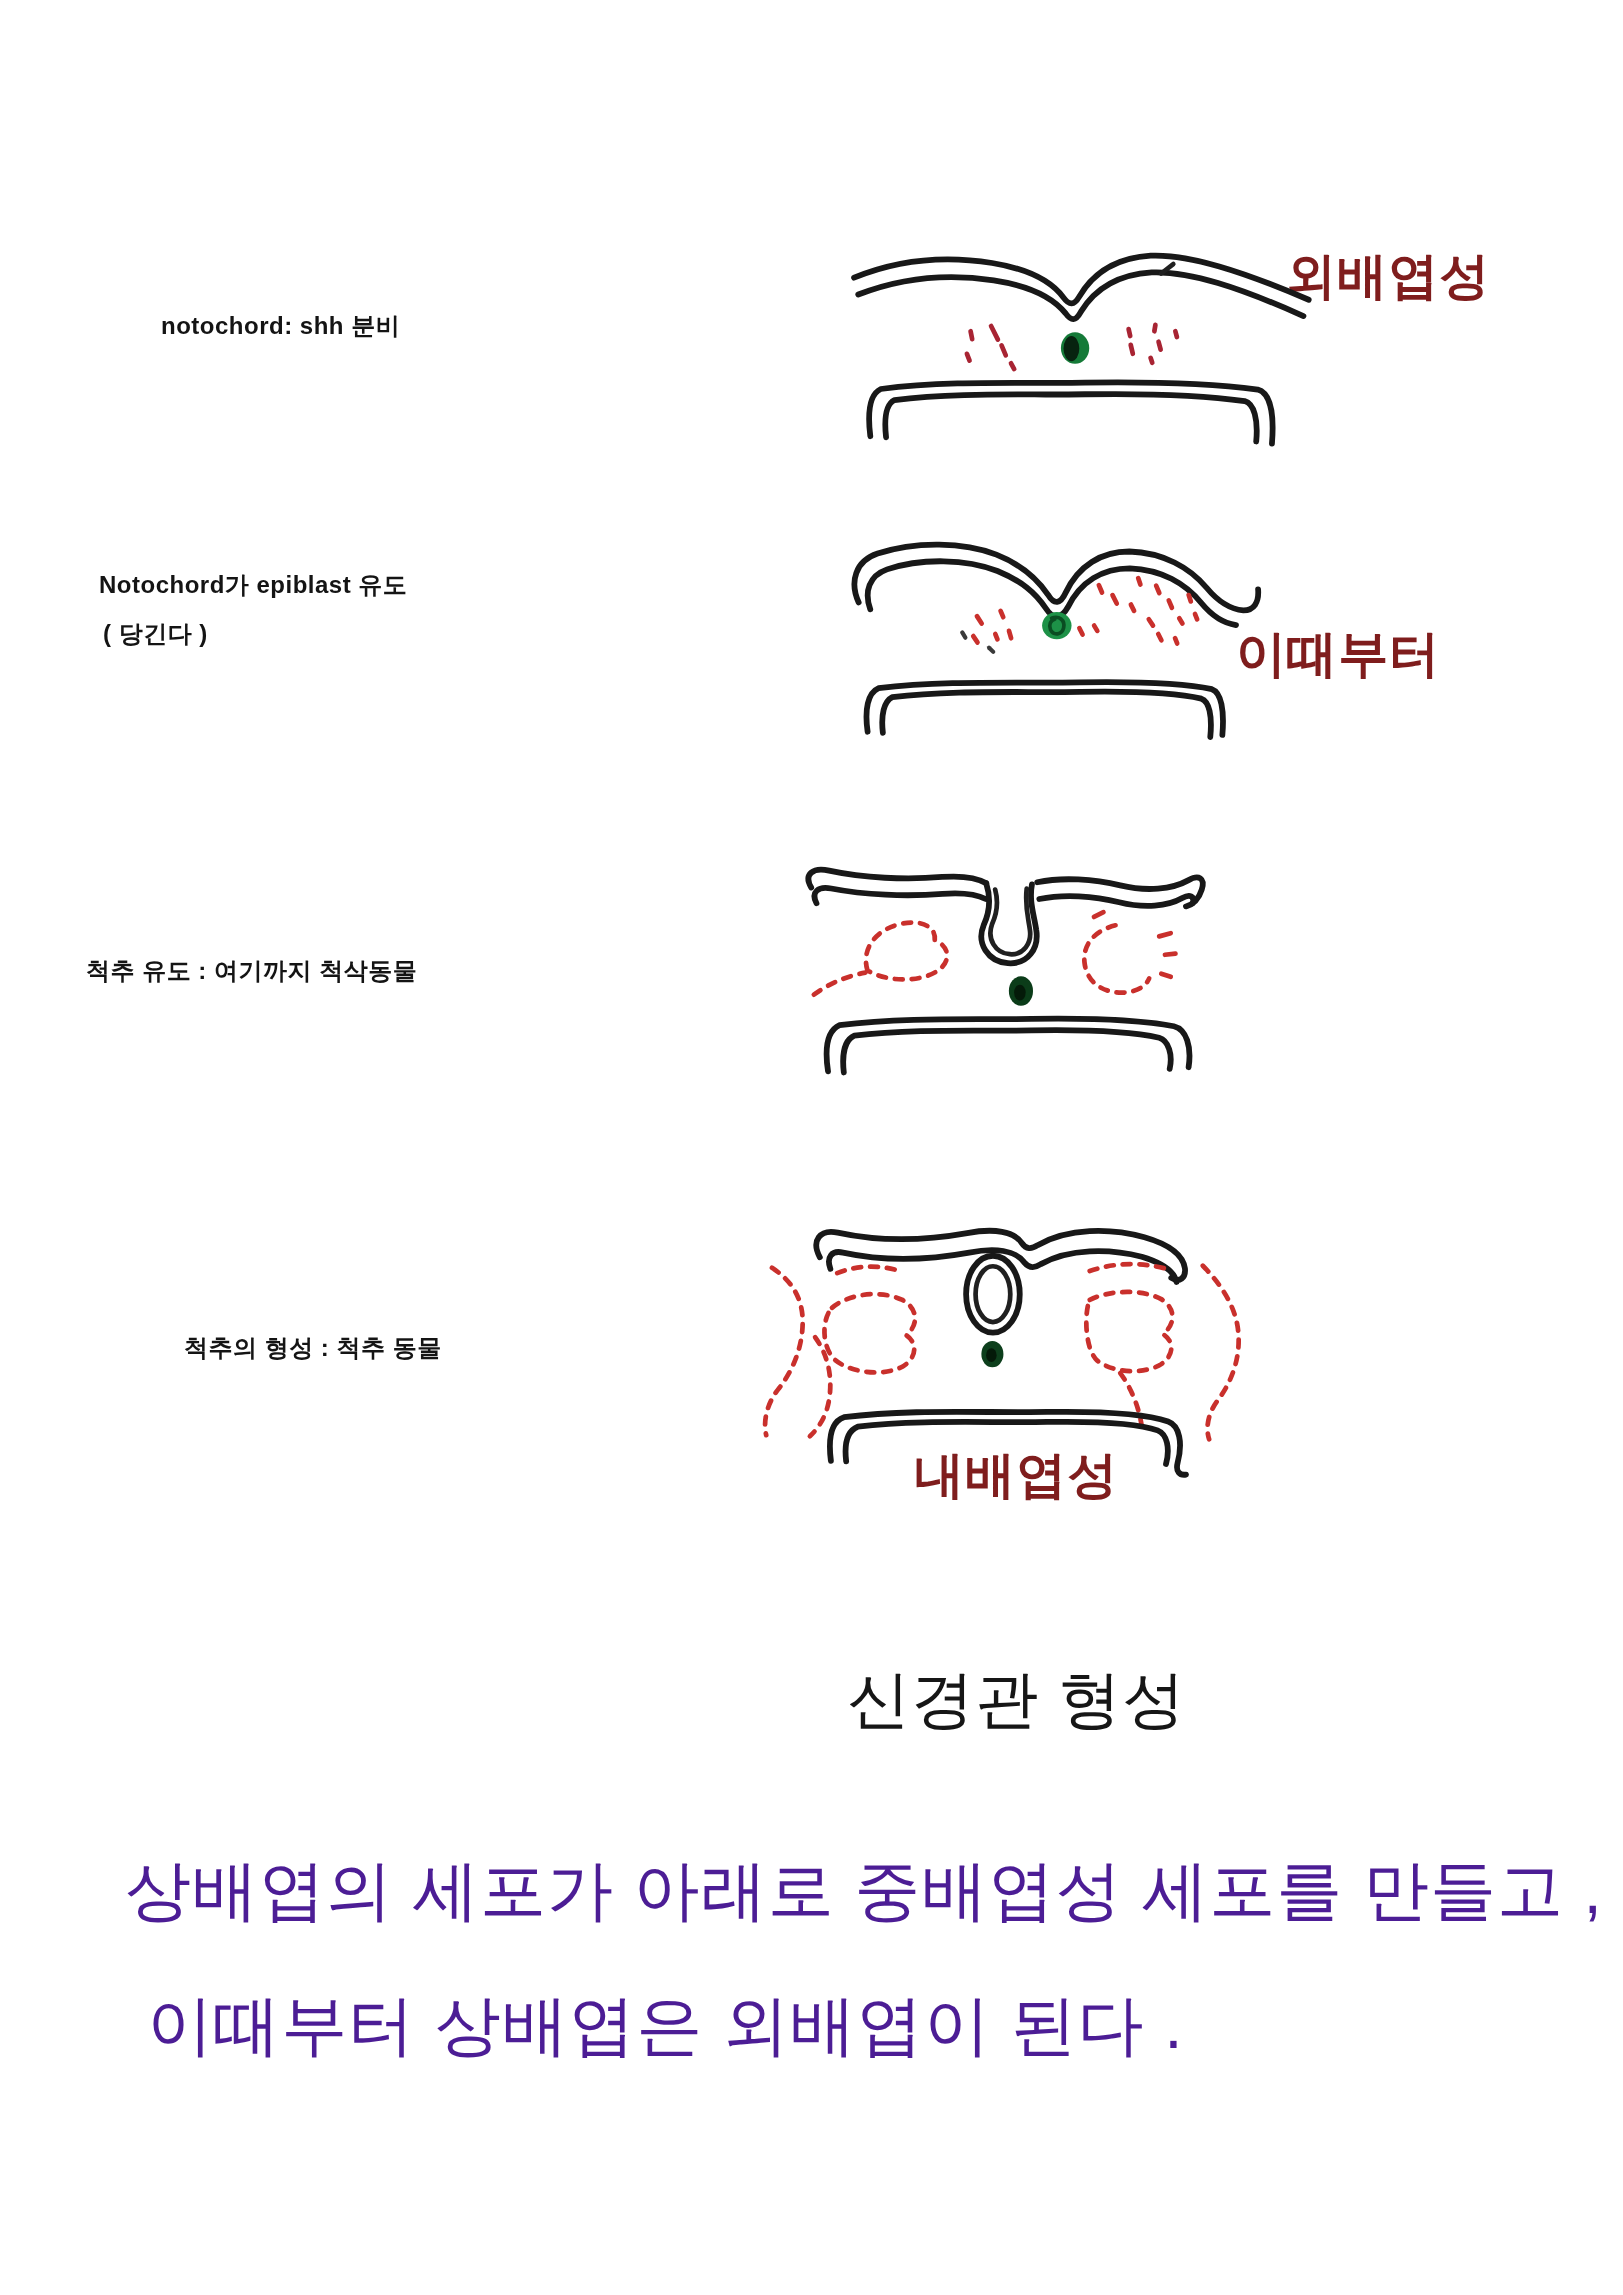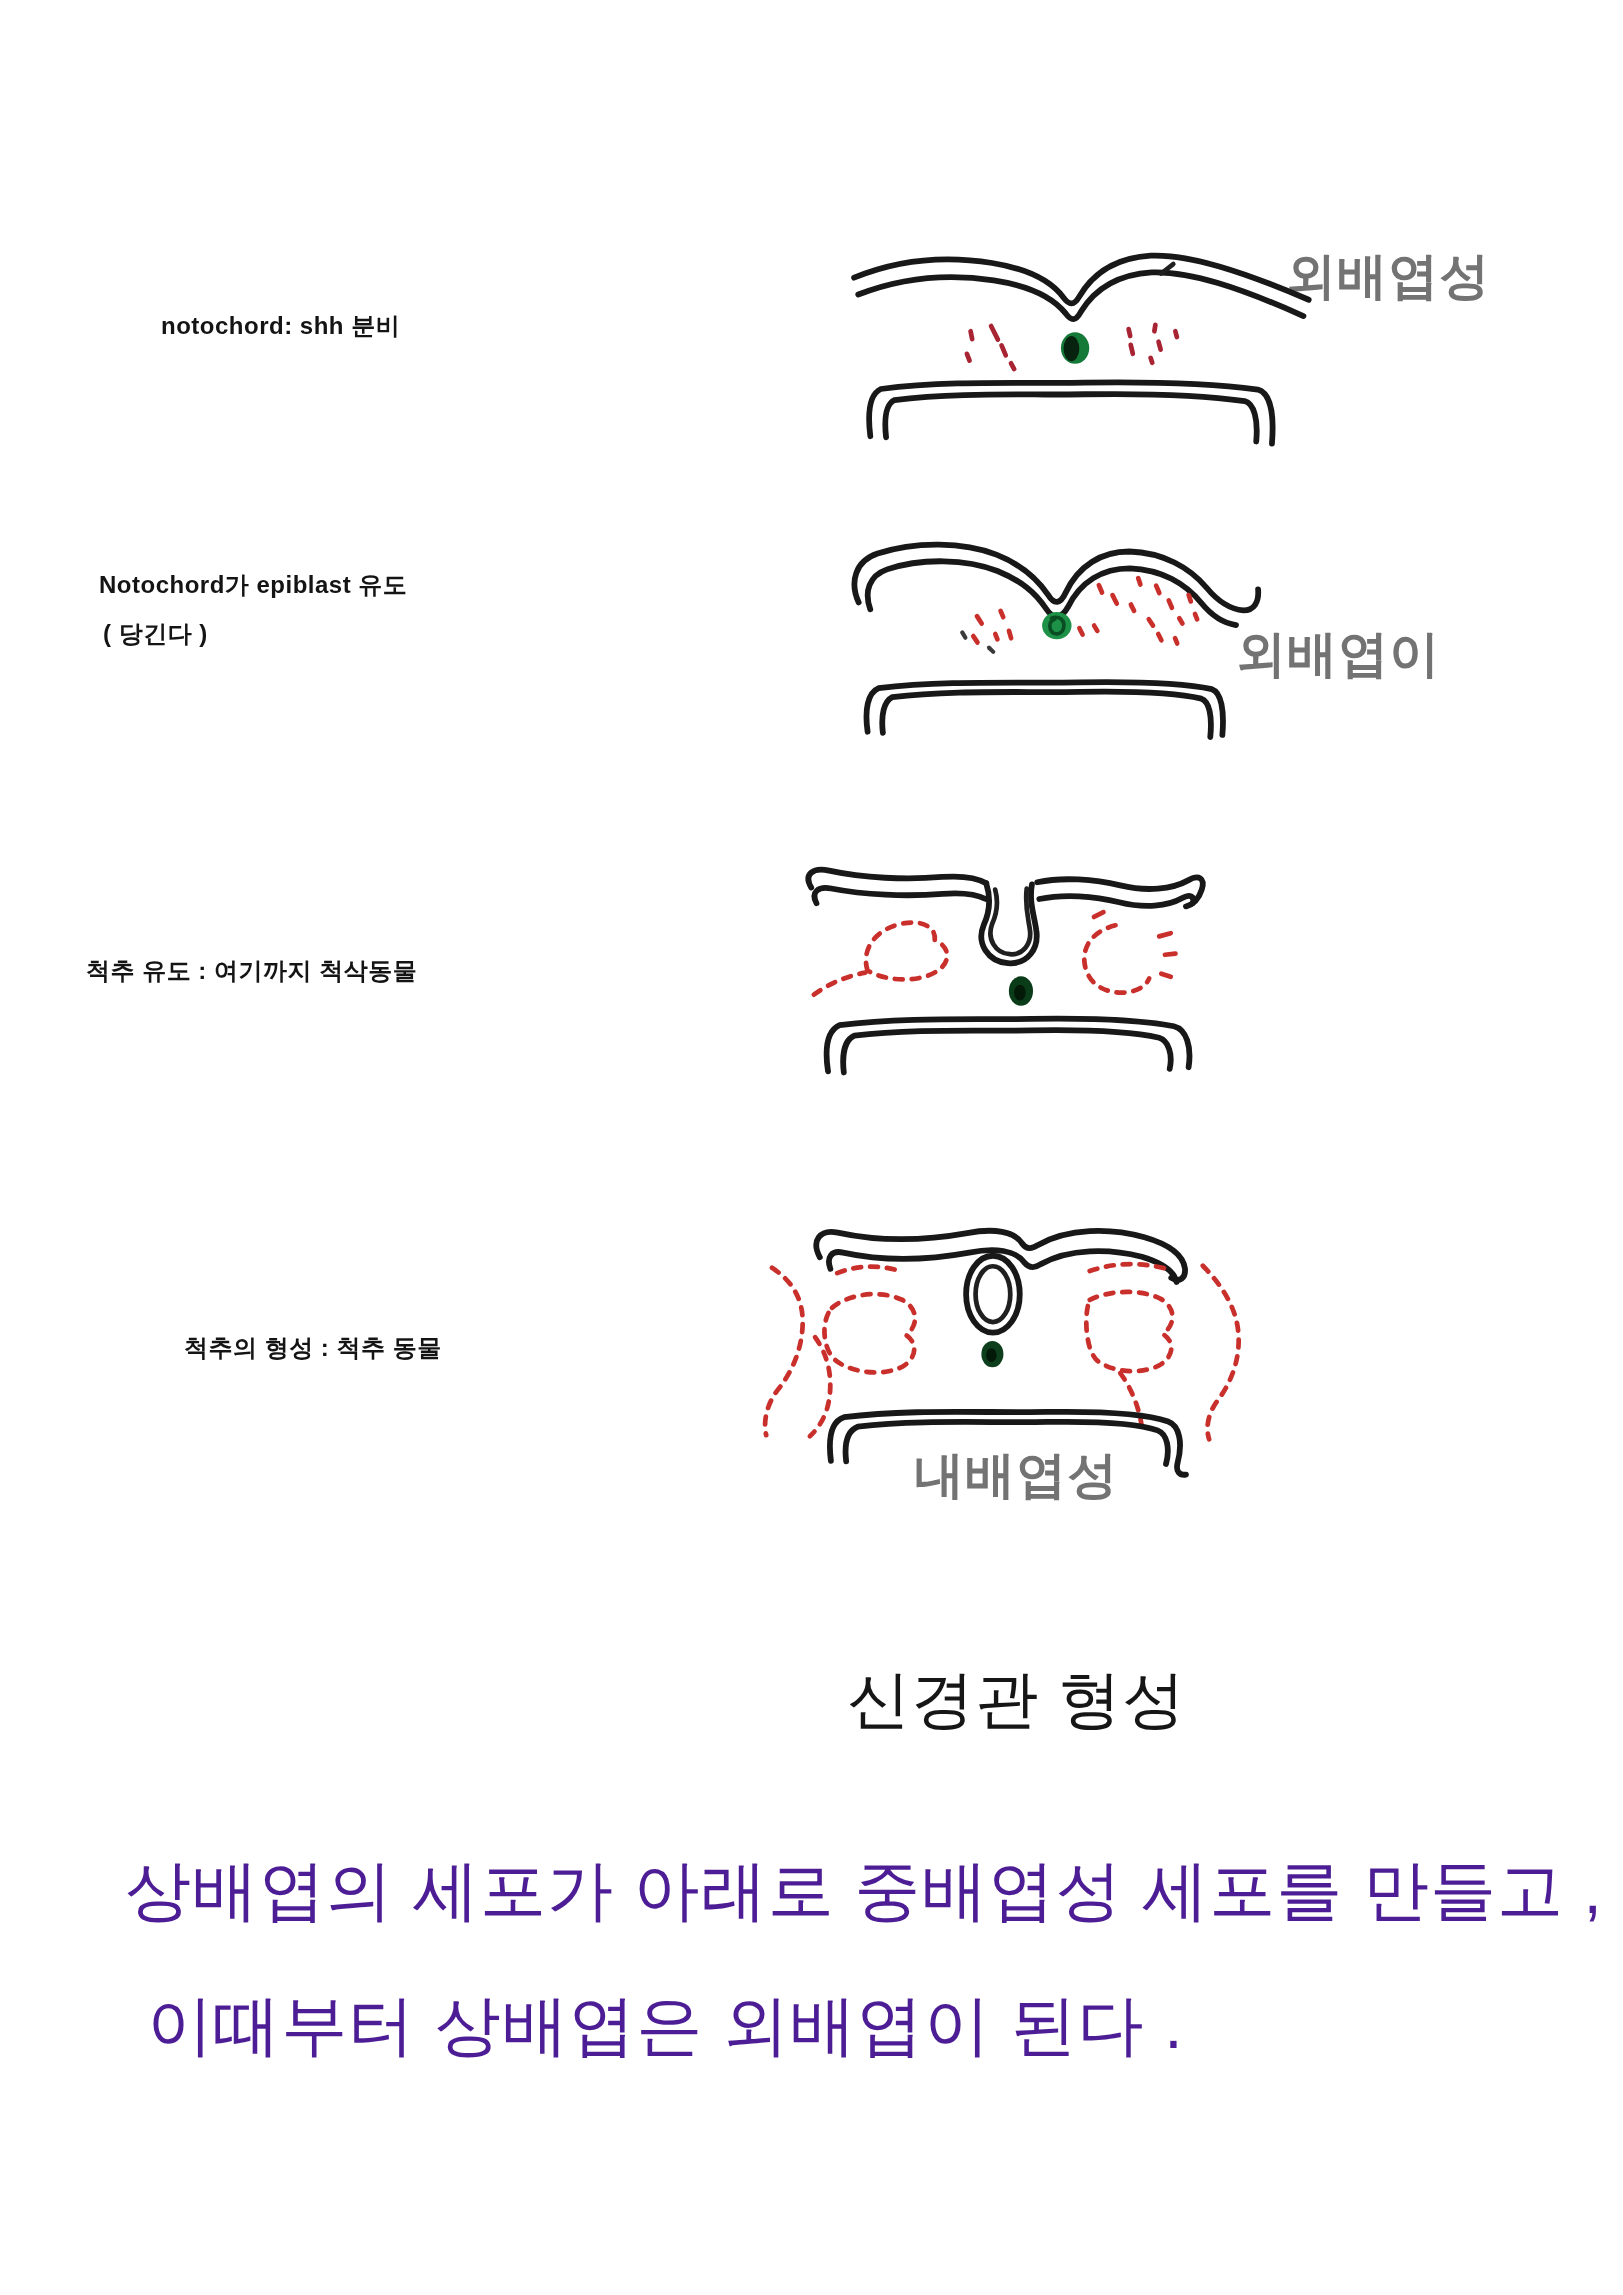--- a/index.html
+++ b/index.html
@@ -7,21 +7,21 @@
     position:relative;
     width:1623px;
     height:2295px;
     background:#ffffff;
     font-family:"Liberation Sans", sans-serif;
     color:#111111;
     overflow:hidden;
   }
   .abs{position:absolute;white-space:nowrap;}
   .side-label{font-size:24px;font-weight:600;color:#141414;letter-spacing:0.5px;}
-  .drawing-label{font-size:50px;font-weight:700;color:#737373;letter-spacing:1.1px;}
+  .drawing-label{font-size:50px;font-weight:700;color:#7f1d1d;letter-spacing:1.1px;}
   .caption{font-size:63px;font-weight:400;color:#161616;letter-spacing:1.1px;}
   .body-line{font-size:66px;font-weight:400;color:#4c1d95;letter-spacing:1.1px;}
   svg{display:block;}
   .ink{stroke:#181818;stroke-width:11;fill:none;stroke-linecap:round;stroke-linejoin:round;}
   .ink-thin{stroke:#202020;stroke-width:9;fill:none;stroke-linecap:round;stroke-linejoin:round;}
   .redmark{stroke:#a82433;stroke-width:9;fill:none;stroke-linecap:round;}
   .redmark-bright{stroke:#c9302c;stroke-width:9;fill:none;stroke-linecap:round;}
   .darkmark{stroke:#3a3a3a;stroke-width:8;fill:none;stroke-linecap:round;}
   .reddash{stroke:#c9302c;stroke-width:9;fill:none;stroke-linecap:round;stroke-dasharray:15 17;}
 </style>
@@ -61,21 +61,21 @@
       <g>
         <path class="ink" d="M 53,370 C 47,322 52,290 73,280 C 205,263 345,270 462,268 C 602,266 722,272 791,281 C 813,287 823,322 818,384"></path>
         <path class="ink" d="M 83,372 C 79,336 83,309 99,301 C 218,286 350,292 462,290 C 594,288 703,294 766,303 C 784,308 792,338 788,380"></path>
       </g>
     </svg>
   </div>
 
   <div class="abs side-label" style="left:99px;top:569px;">Notochord가 epiblast 유도</div>
   <div class="abs side-label" style="left:103px;top:618px;">( 당긴다 )</div>
 
-  <div class="abs drawing-label" style="left:1236px;top:621px;">외배엽이</div>
+  <div class="abs drawing-label" style="left:1236px;top:621px;">이때부터</div>
 
   <div class="abs" style="left:842px;top:531px;">
     <svg width="437" height="247" viewBox="0 0 830 470">
       <g>
         <path class="ink" d="M 31,136 C 13,96 25,57 67,43 C 140,19 231,21 293,45 C 341,64 369,89 391,121 C 403,141 415,139 425,117 C 449,66 493,39 546,39 C 611,41 661,70 693,108 C 713,132 737,149 763,151 C 783,151 793,136 791,111"></path>
         <path class="ink" d="M 53,149 C 41,115 51,85 85,73 C 151,51 236,53 295,76 C 341,95 367,117 387,147 C 401,169 417,167 429,145 C 453,96 495,71 547,71 C 607,73 653,100 683,137 C 701,159 723,175 749,179"></path>
       </g>
       <g>
         <ellipse cx="408" cy="180" rx="28" ry="26" fill="#1d9147"></ellipse>
         <path d="M 398,166 C 412,160 424,170 421,184 C 418,198 402,200 396,188 C 392,179 396,170 404,168" stroke="#0a4d22" stroke-width="7" fill="none" stroke-linecap="round"></path>

